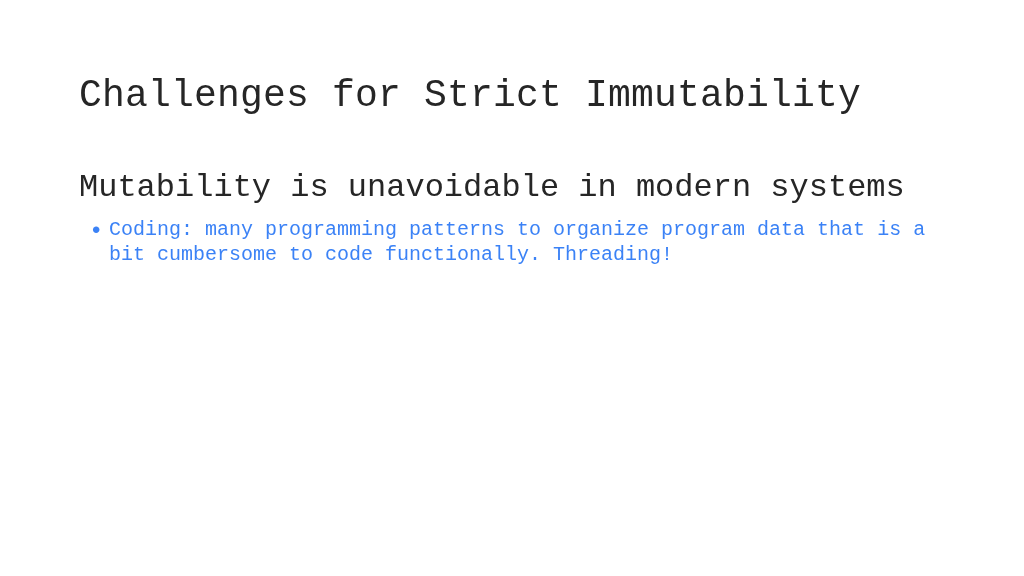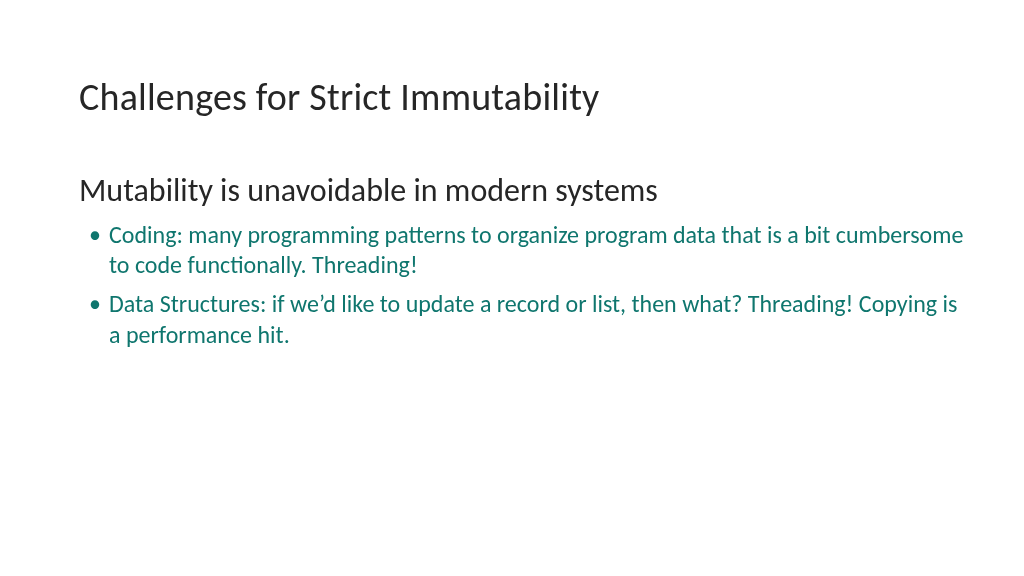--- a/index.html
+++ b/index.html
@@ -1,18 +1,19 @@
 <!DOCTYPE html>
 <html><head>
   <meta charset="utf-8">
   <style>
     * {
       margin: 8px;
       padding: 0;
       box-sizing: border-box;
+      font-family: Liberation Mono, monospace;
     }
     body {
       width: 1024px;
       height: 576px;
       background: #ffffff;
       font-family: Calibri, 'Segoe UI', Arial, sans-serif;
       color: #333333;
       padding: 50px 55px;
       overflow: hidden;
     }
@@ -27,22 +28,22 @@
       font-size: 32px;
       color: #262626;
       margin-bottom: 8px;
       line-height: 1.3;
     }
     .bullet-list {
       list-style: none;
       padding-left: 0;
     }
     .bullet-list li {
-      font-size: 24px;
-      color: #0f766e;
+      font-size: 20px;
+      color: #3b82f6;
       line-height: 1.28;
       margin-bottom: 8px;
       padding-left: 22px;
       position: relative;
     }
     .bullet-list li::before {
       content: "•";
       position: absolute;
       left: 2px;
       top: 0;
@@ -51,14 +52,13 @@
   </style>
 </head>
 <body>
 
 <h1 class="slide-title">Challenges for Strict Immutability</h1>
 
 <p class="lead-text">Mutability is unavoidable in modern systems</p>
 
 <ul class="bullet-list">
   <li>Coding: many programming patterns to organize program data that is a bit cumbersome to code functionally. Threading!</li>
-  <li>Data Structures: if we’d like to update a record or list, then what? Threading! Copying is a performance hit.</li>
 </ul>
 
 </body></html>

